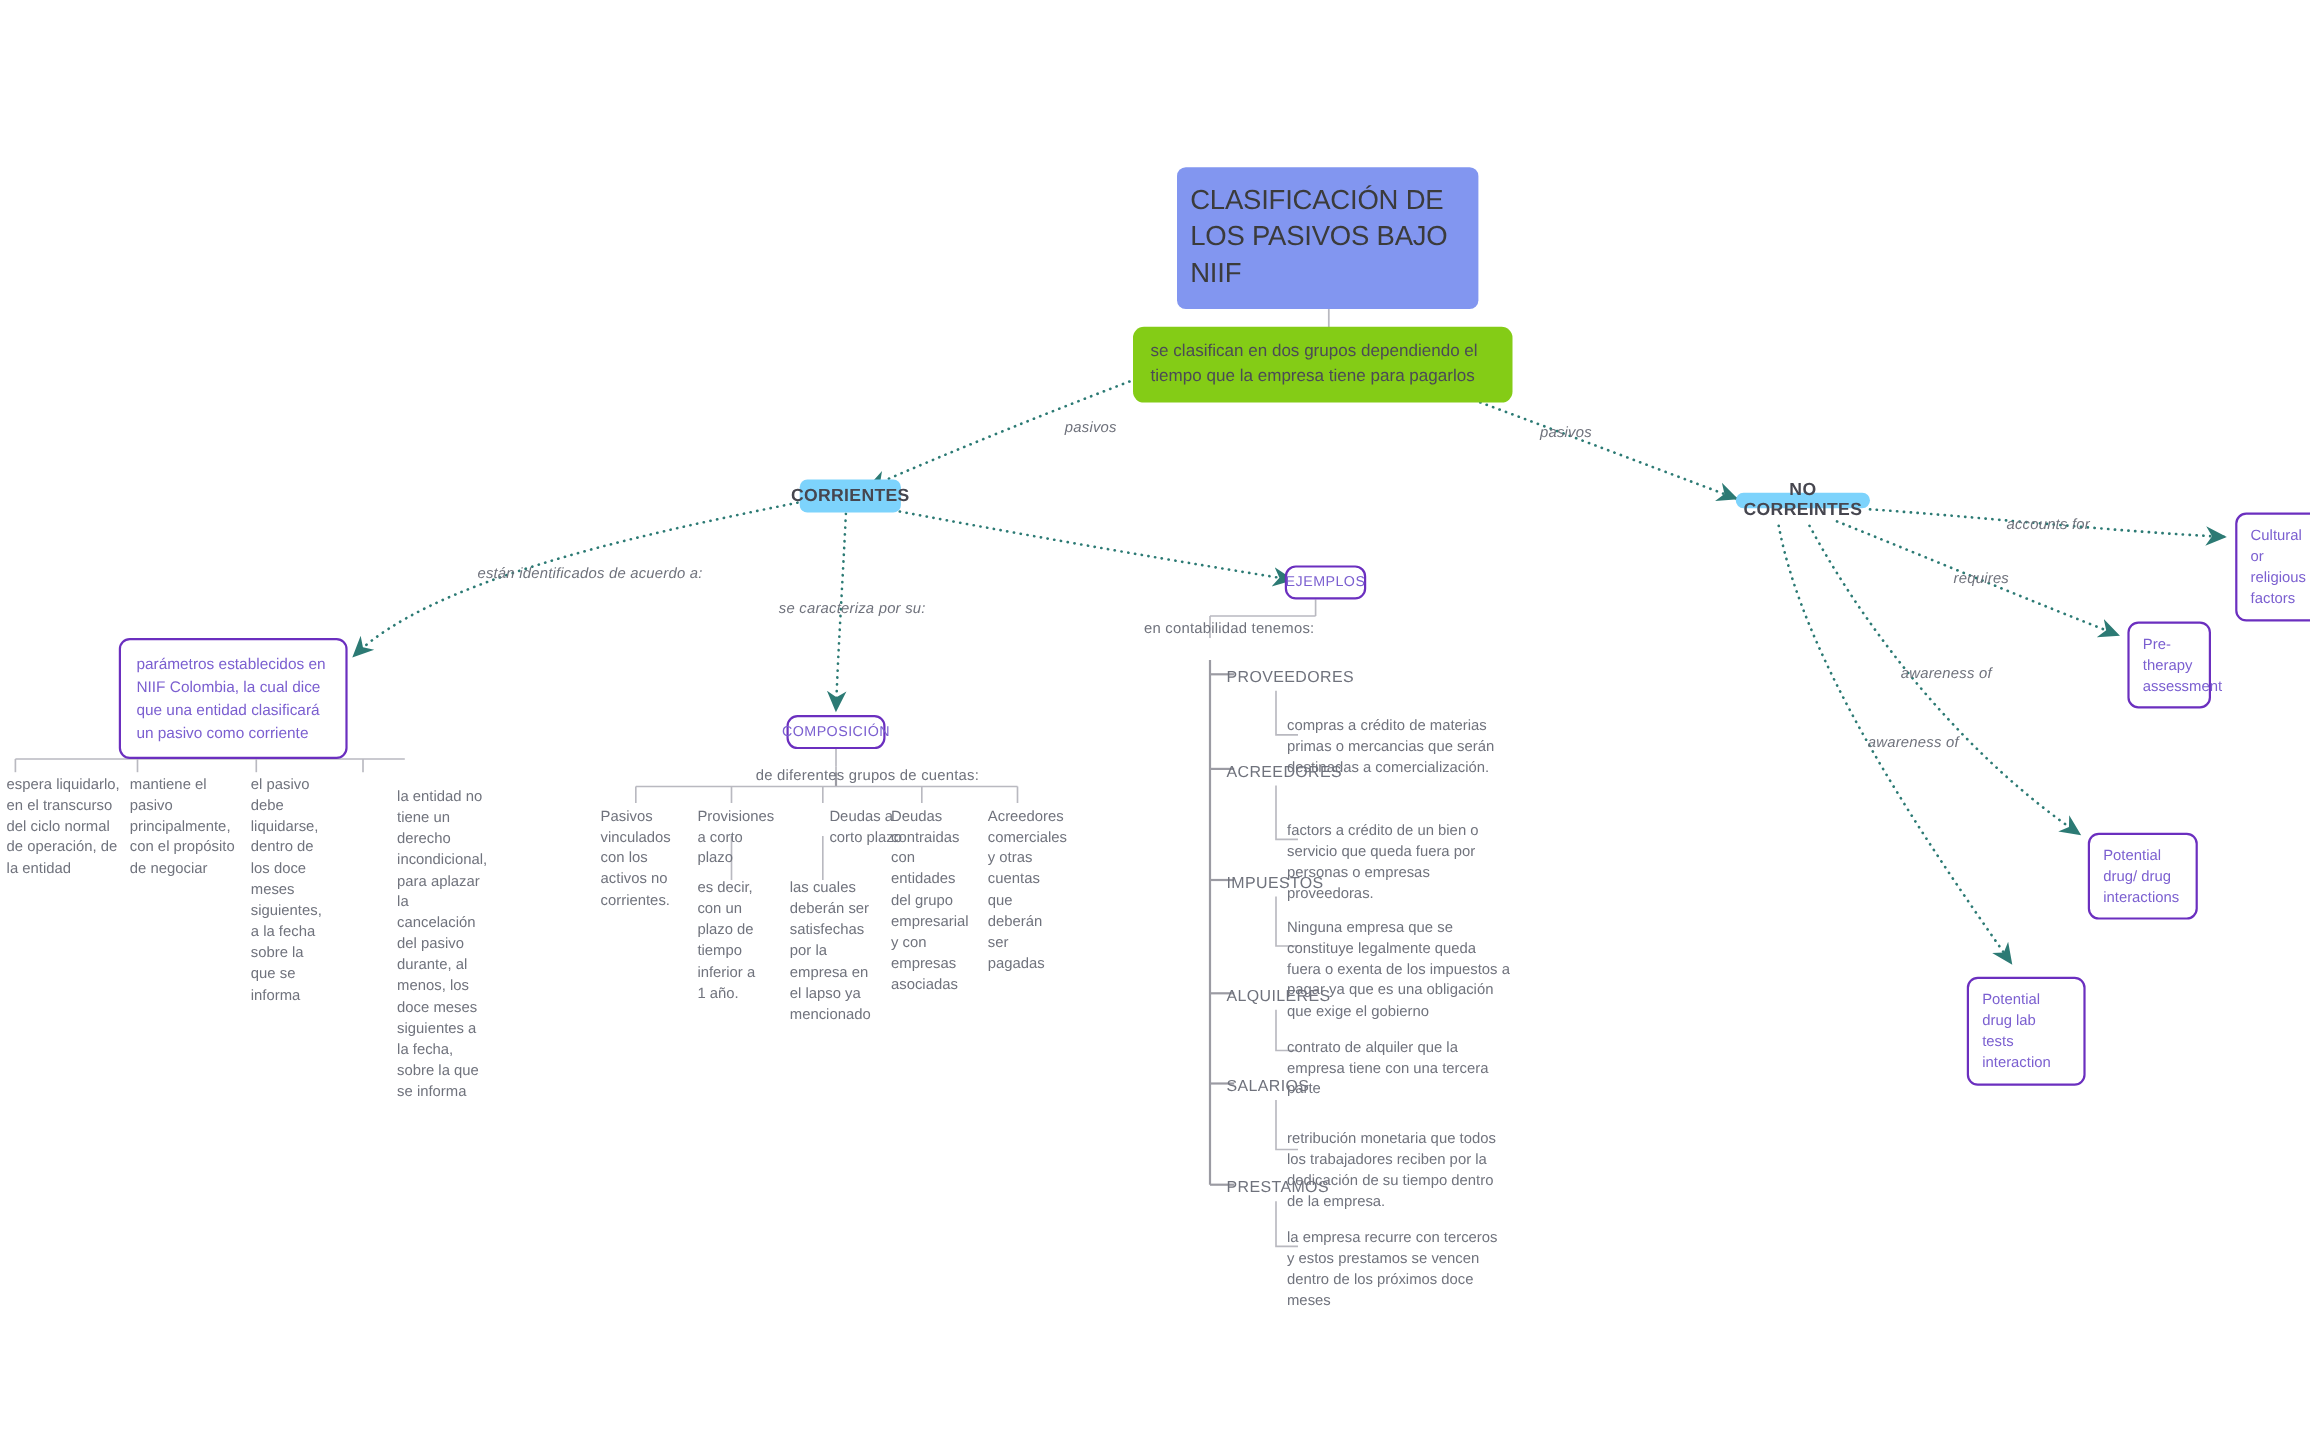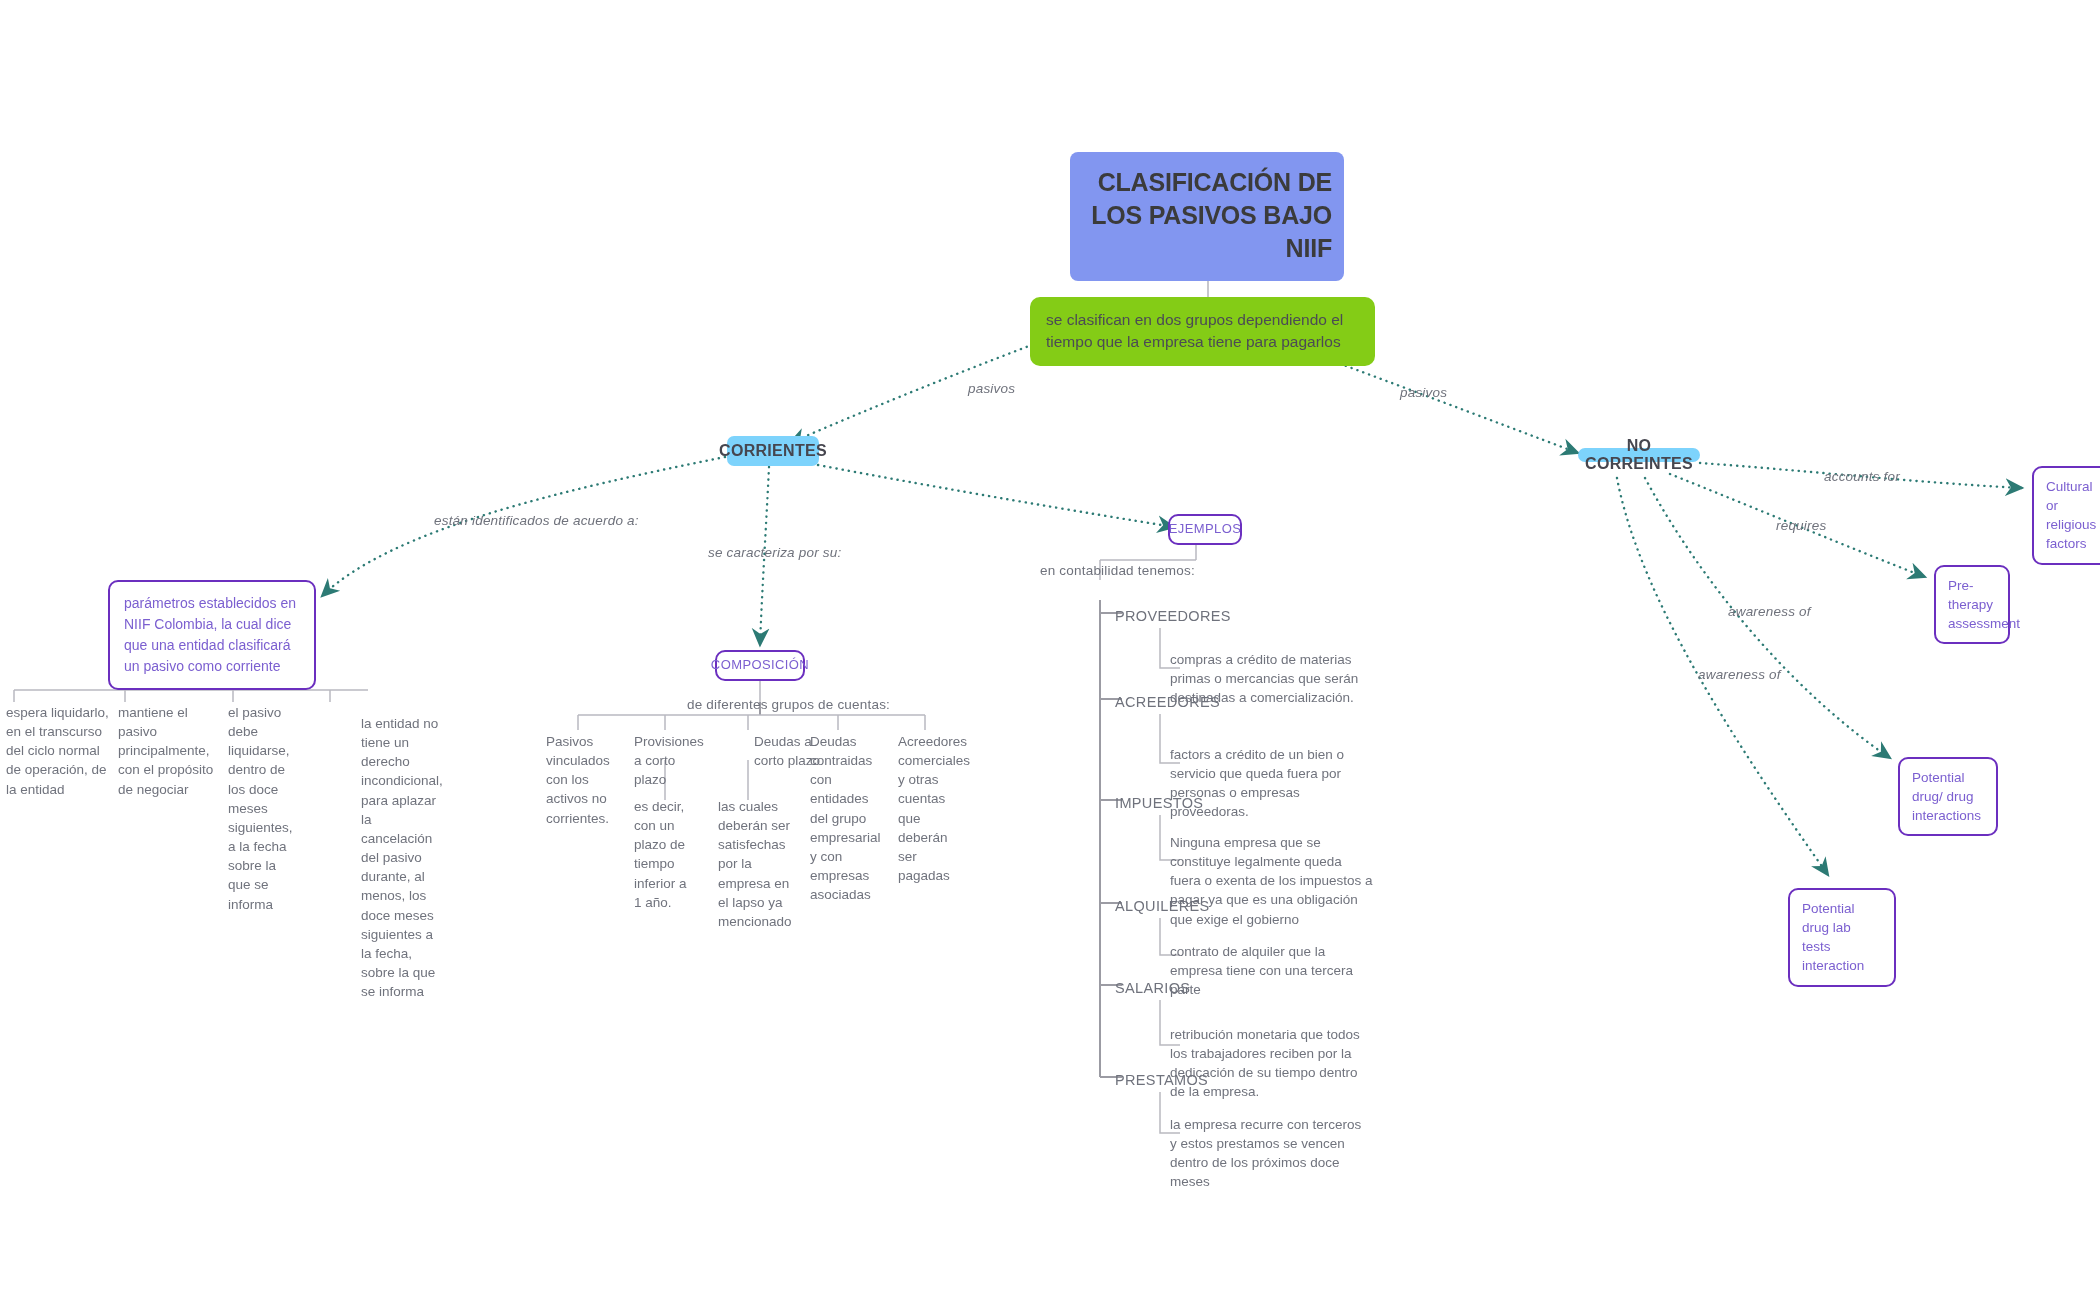--- a/index.html
+++ b/index.html
@@ -31,24 +31,24 @@
   .node {
     position: absolute;
     box-sizing: border-box;
   }
 
   
   .root-box {
     background: #8296f0;
     border-radius: 8px;
     color: #3b3b3b;
-    font-weight: bold;
+    font-weight: normal;
     font-size: 25px;
     line-height: 1.32;
-    text-align: right;
+    text-align: left;
     padding: 14px 12px 16px 12px;
     letter-spacing: -0.2px;
   }
 
   
   .pink-note {
     background: #84cc16;
     border-radius: 10px;
     color: #4b4b55;
     font-size: 15.5px;

